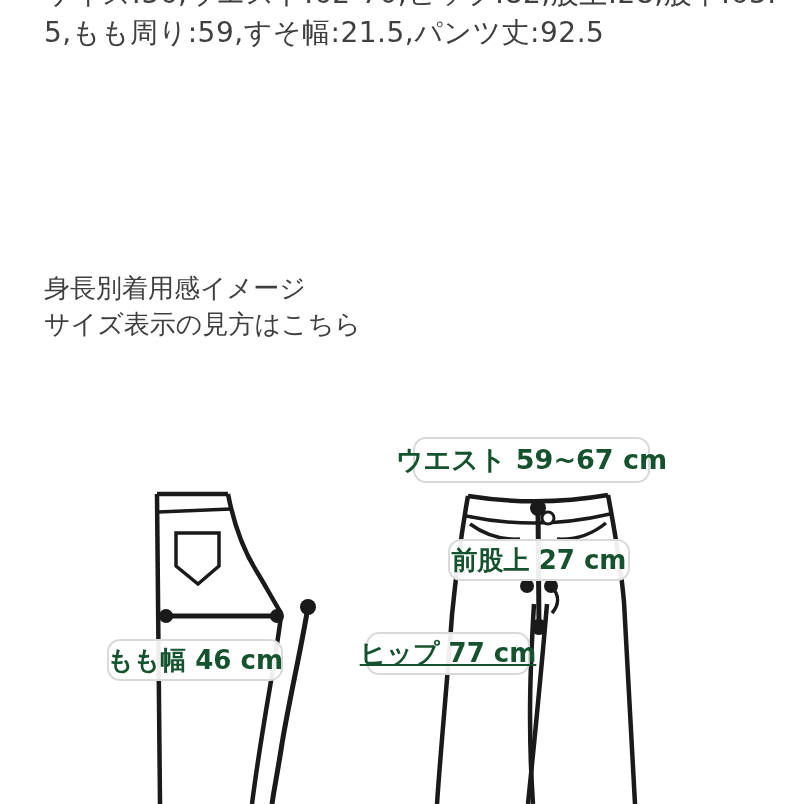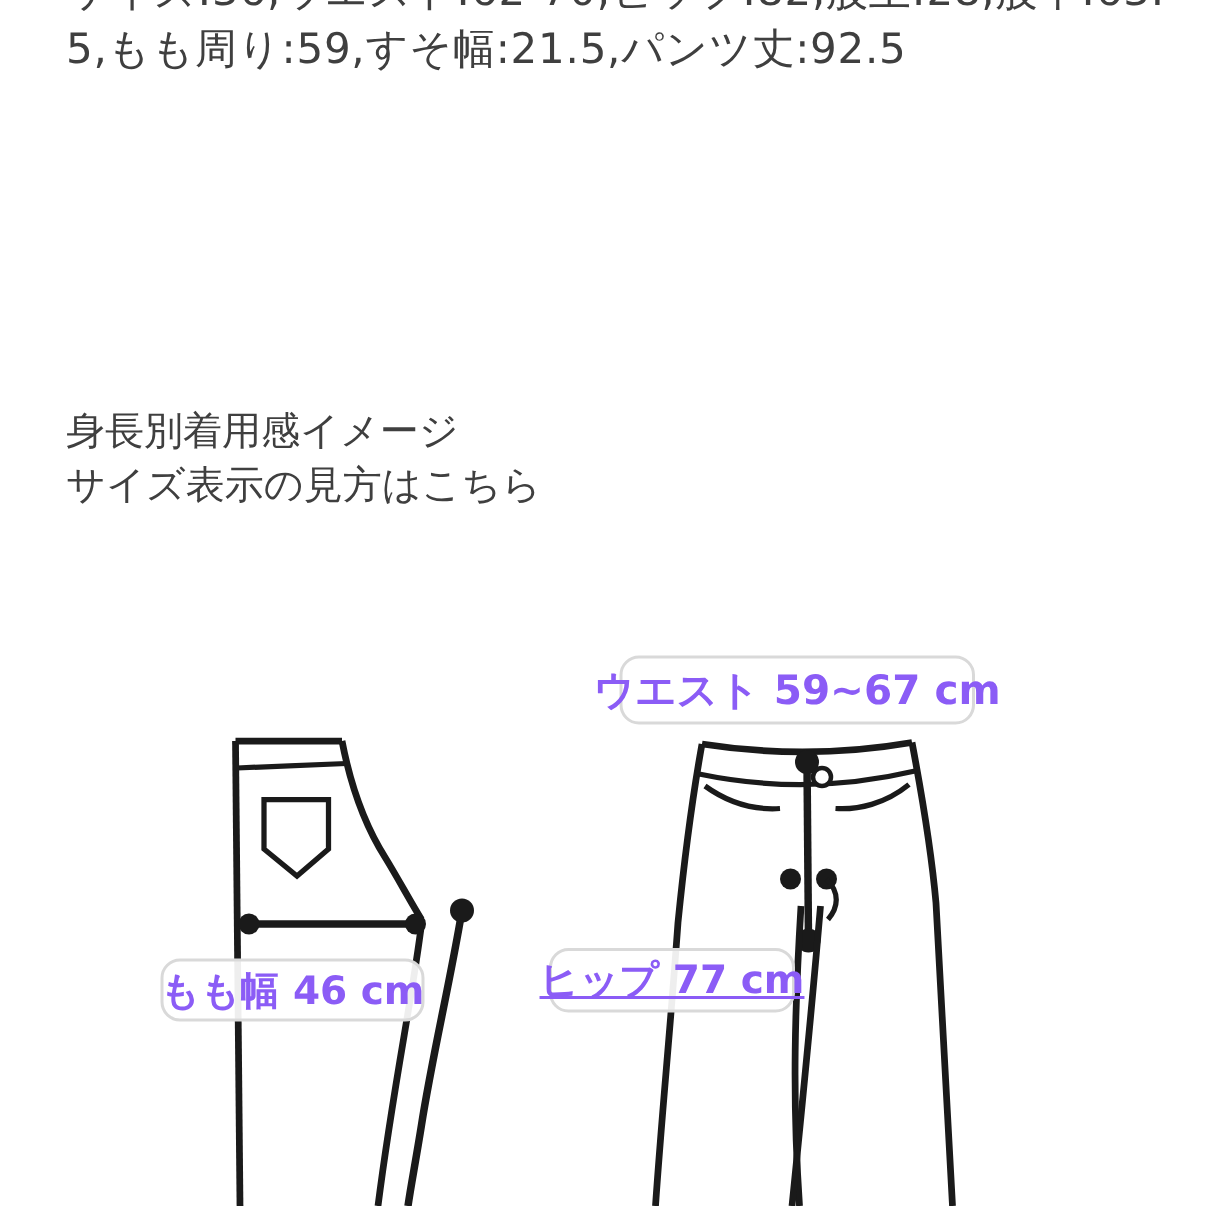--- a/index.html
+++ b/index.html
@@ -25,21 +25,21 @@
     cursor:pointer;
   }
 
   
   .diagram-svg{position:absolute;left:0;top:0;width:804px;height:804px;}
   .pill{
     position:absolute;box-sizing:border-box;z-index:5;
     background:rgba(255,255,255,0.93);
     border:2px solid #d9d9d9;border-radius:13px;
     display:flex;align-items:center;justify-content:center;
-    color:#8b5cf6;font-weight:bold;white-space:nowrap;
+    color:#14532d;font-weight:bold;white-space:nowrap;
   }
   .pill-waist     {left:413px;top:437px;width:237px;height:46px;font-size:27px;}
   .pill-frontrise {left:448px;top:539px;width:182px;height:42px;font-size:26px;}
   .pill-hip       {left:366px;top:632px;width:164px;height:43px;font-size:26px;text-decoration:underline;}
   .pill-thigh     {left:107px;top:639px;width:176px;height:42px;font-size:26px;}
   .pill-inseam    {left:211px;top:747px;width:156px;height:42px;font-size:26px;}
 </style>
 </head>
 <body>
 
@@ -90,16 +90,17 @@
       <circle cx="551" cy="586" r="7" fill="#1a1a1a" stroke="none"></circle>
       <path stroke-width="3.5" d="M551,586 C560,595 559,605 552,613"></path>
       <circle cx="539" cy="627" r="8" fill="#1a1a1a" stroke="none"></circle>
 
       <path stroke-width="4.5" d="M534,604 C530,670 528,730 533,804"></path>
       <path stroke-width="4.5" d="M547,604 C541,675 534,745 528,804"></path>
     </g>
   </svg>
 
   <div class="pill pill-waist">ウエスト 59~67 cm</div>
+  <div class="pill pill-frontrise">前股上 27 cm</div>
   <div class="pill pill-hip">ヒップ 77 cm</div>
   <div class="pill pill-thigh">もも幅 46 cm</div>
 
 </div>
 
 </body></html>

